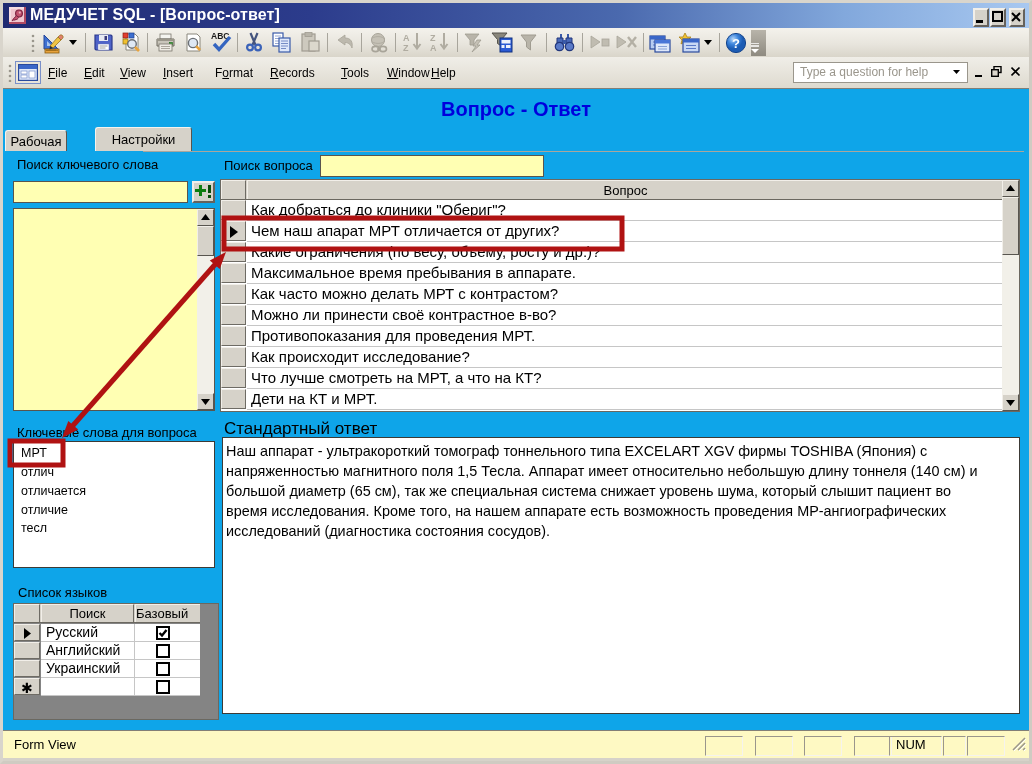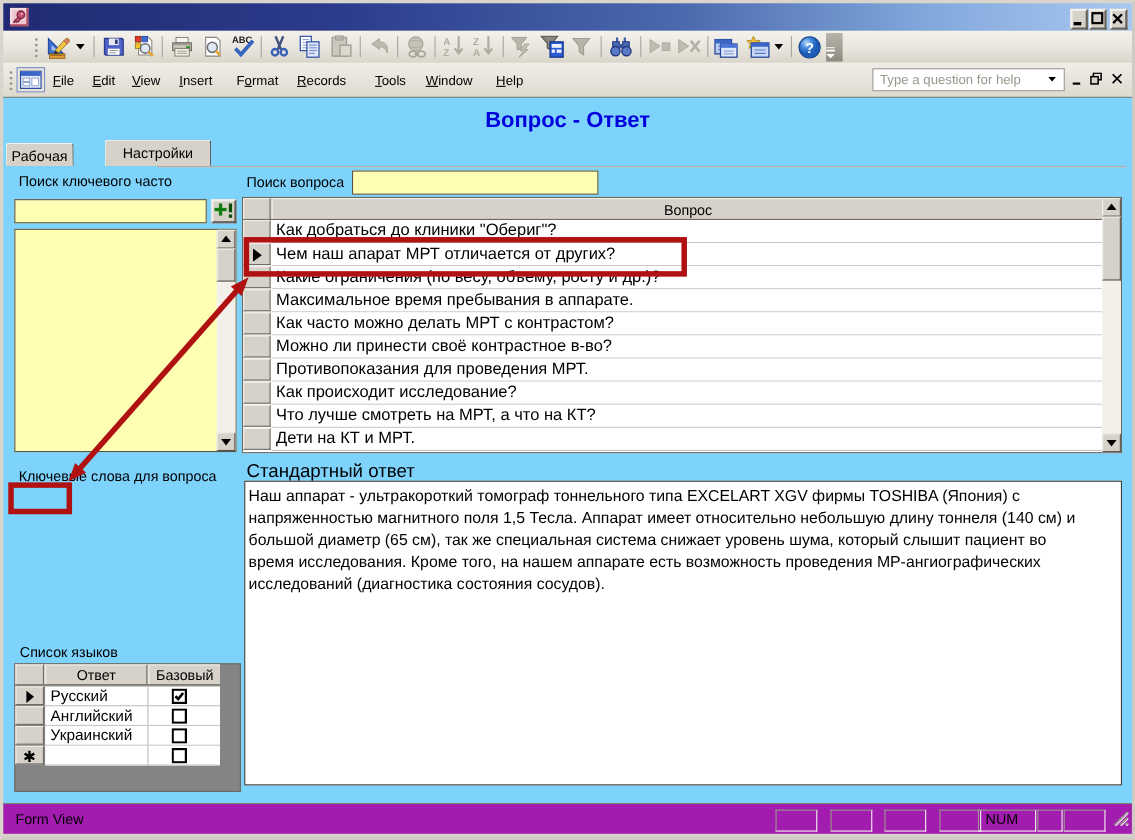--- a/index.html
+++ b/index.html
@@ -23,56 +23,57 @@
 .tsep { position:absolute; top:5px; width:1px; height:19px; background:#a8a59c; }
 
 #menubar { position:absolute; left:3px; top:57px; width:1026px; height:31px;
   background:linear-gradient(to bottom,#f0eee8 0%,#dedacf 100%); font-size:12px; color:#000; }
 .mitem { position:absolute; top:9px; }
 .mu { text-decoration:underline; }
 #qbox { position:absolute; left:790px; top:5px; width:175px; height:21px; background:#fff;
   border:1px solid #9a968c; color:#9a968c; font-size:12px; line-height:19px; padding-left:6px; }
 
 #content { position:absolute; left:3px; top:88px; width:1026px; height:643px;
-  background:#7dd3fc; border-top:1px solid #827f77; }
+  background:#0ea5e9; border-top:1px solid #827f77; }
 #header { position:absolute; left:0px; top:9px; width:1026px; text-align:center;
   color:#0000dd; font-size:20px; font-weight:bold; }
 .tab { position:absolute; background:#d6d2c9; font-size:13px; text-align:center;
   border-top:1px solid #f5f3ee; border-left:1px solid #f5f3ee; border-right:1px solid #58554f;
   border-top-left-radius:3px; border-top-right-radius:3px; }
 .lbl { position:absolute; font-size:13px; color:#000; white-space:nowrap; }
 .yellow { background:#ffffb3; border:1px solid #58554f; position:absolute; }
 .whitebox { background:#fff; border:1px solid #3c3a36; position:absolute; }
 .li { position:absolute; left:7px; font-size:12.5px; white-space:nowrap; color:#000; }
 
 .sbtn { position:absolute; background:#d6d2c9; border-top:1px solid #f2efe9; border-left:1px solid #f2efe9;
   border-right:1px solid #58554f; border-bottom:1px solid #58554f; }
 .sbtn:after { content:""; position:absolute; }
 .strack { background:#f2f0e9; }
 
 .gridrow { position:absolute; border-bottom:1px solid #c6c6c6; background:#fff; }
 .selcell { position:absolute; background:#d6d2c9;
   border-top:1px solid #f2efe9; border-left:1px solid #f2efe9;
   border-right:1px solid #6e6b64; border-bottom:1px solid #6e6b64; }
 #statusbar { position:absolute; left:3px; top:730px; width:1026px; height:28px;
-  background:#a21caf; border-top:1px solid #827f77; padding-top:1px; font-size:13px; }
+  background:#fef9c3; border-top:1px solid #827f77; padding-top:1px; font-size:13px; }
 .spanel { position:absolute; top:5px; height:20px; border:1px solid; border-color:#9a968c #f5f3ee #f5f3ee #9a968c; }
 </style></head>
 <body>
 <div id="frame"></div>
 <div id="titlebar">
   <svg class="ab" style="left:6px;top:4px" width="17" height="17" viewBox="0 0 17 17">
     <rect x="0" y="0" width="17" height="17" fill="#efc6ce"></rect>
     <path d="M0 0 H17 V17 H0 Z M2 2 V15 H15 V2 Z" fill="none"></path>
     <path d="M0 0 H17 V2 H2 V15 H0 Z" fill="#f6dde2"></path>
     <path d="M17 0 V17 H0 V15 H15 V0 Z" fill="#b04a62"></path>
     <circle cx="10" cy="6.4" r="3.4" fill="#c2526e" stroke="#7c2340" stroke-width="1.2"></circle>
     <circle cx="10.8" cy="5.6" r="1.1" fill="#e8b0bc"></circle>
     <path d="M7.6 8.6 L4.4 11.8 L3.2 13.8 L5.2 12.6 L6 13.4 L6.8 12.2 L7.6 13 L8.4 11.8 L9.6 10.6 Z" fill="#c2526e" stroke="#7c2340" stroke-width="1"></path>
   </svg>
+  <div id="titletext">МЕДУЧЕТ SQL - [Вопрос-ответ]</div>
   <div class="tbtn" style="left:970px"><svg width="12" height="15" viewBox="0 0 12 15">
         <rect x="1" y="10" width="7" height="3" fill="#000"></rect>
       </svg></div>
   <div class="tbtn" style="left:987px"><svg width="12" height="15" viewBox="0 0 12 15">
         <rect x="1" y="2" width="9" height="9" fill="none" stroke="#000" stroke-width="2"></rect>
       </svg></div>
   <div class="tbtn" style="left:1006px"><svg width="12" height="15" viewBox="0 0 12 15">
         <path d="M1 3 L9 11 M9 3 L1 11" stroke="#000" stroke-width="2"></path>
       </svg></div>
 </div>
@@ -279,21 +280,21 @@
     </svg>
   </div>
   <span class="mitem" style="left:45px"><span class="mu">F</span>ile</span>
   <span class="mitem" style="left:81px"><span class="mu">E</span>dit</span>
   <span class="mitem" style="left:117px"><span class="mu">V</span>iew</span>
   <span class="mitem" style="left:160px"><span class="mu">I</span>nsert</span>
   <span class="mitem" style="left:212px">F<span class="mu">o</span>rmat</span>
   <span class="mitem" style="left:267px"><span class="mu">R</span>ecords</span>
   <span class="mitem" style="left:338px"><span class="mu">T</span>ools</span>
   <span class="mitem" style="left:384px"><span class="mu">W</span>indow</span>
-  <span class="mitem" style="left:448px"><span class="mu">H</span>elp</span>
+  <span class="mitem" style="left:428px"><span class="mu">H</span>elp</span>
   <div id="qbox">Type a question for help</div>
     <svg class="ab" style="left:950px;top:13px" width="8" height="5">
       <path d="M0 0 L7 0 L3.5 4 Z" fill="#000"></path>
     </svg>
     <svg class="ab" style="left:972px;top:9px" width="10" height="12" viewBox="0 0 10 12">
       <rect x="0" y="9" width="7" height="2" fill="#000"></rect>
     </svg>
     <svg class="ab" style="left:988px;top:9px" width="12" height="12" viewBox="0 0 12 12">
       <rect x="3" y="0.5" width="7" height="6" fill="none" stroke="#000" stroke-width="1.4"></rect>
       <rect x="0.7" y="3.7" width="6.6" height="6.6" fill="#dad6cc" stroke="#000" stroke-width="1.4"></rect>
@@ -302,21 +303,21 @@
       <path d="M0.5 1.5 L8.5 9.5 M8.5 1.5 L0.5 9.5" stroke="#000" stroke-width="1.6"></path>
     </svg>
 </div>
 <div id="content">
   <div id="header">Вопрос - Ответ</div>
 
   <div class="ab" style="left:140px;top:62px;width:881px;height:1px;background:#f5f3ee;border-bottom:1px solid #aaa69c"></div>
   <div class="tab" style="left:2px;top:41px;width:62px;height:21px;line-height:21px;">Рабочая</div>
   <div class="tab" style="left:64px;top:38px;width:97px;height:24px;line-height:24px;margin-left:28px;">Настройки</div>
 
-  <div class="lbl" style="left:14px;top:68px">Поиск ключевого часто</div>
+  <div class="lbl" style="left:14px;top:68px">Поиск ключевого слова</div>
   <div class="lbl" style="left:221px;top:69px">Поиск вопроса</div>
   <div class="yellow" style="left:317px;top:66px;width:224px;height:22px"></div>
   <div class="yellow" style="left:10px;top:92px;width:175px;height:22px"></div>
 
   <div class="ab" style="left:189px;top:92px;width:23px;height:22px;background:#d6d2c9;border-top:2px solid #f2efe9;border-left:2px solid #f2efe9;border-right:2px solid #66625c;border-bottom:2px solid #66625c">
     <svg width="19" height="18" viewBox="0 0 19 18">
         <rect x="5" y="2" width="3" height="11" fill="#0f7d0f"></rect>
         <rect x="1" y="6" width="11" height="3" fill="#0f7d0f"></rect>
         <rect x="14" y="2" width="3" height="8" fill="#0a4d0a"></rect>
         <rect x="14" y="12" width="3" height="3" fill="#0a4d0a"></rect>
@@ -371,28 +372,35 @@
     <div class="sbtn" style="left:781px;top:0;width:17px;height:17px"><svg width="15" height="15" viewBox="0 0 15 15">
           <path d="M7.5 4 L12 10 L3 10 Z" fill="#000"></path>
         </svg></div>
     <div class="sbtn" style="left:781px;top:17px;width:17px;height:58px"></div>
     <div class="sbtn" style="left:781px;top:214px;width:17px;height:17px"><svg width="15" height="15" viewBox="0 0 15 15">
           <path d="M7.5 11 L12 5 L3 5 Z" fill="#000"></path>
         </svg></div>
   </div>
 
   <div class="lbl" style="left:14px;top:336px">Ключевые слова для вопроса</div>
+  <div class="whitebox" style="left:10px;top:352px;width:202px;height:127px">
+    <div class="li" style="top:4px">МРТ</div>
+    <div class="li" style="top:23px">отлич</div>
+    <div class="li" style="top:42px">отличается</div>
+    <div class="li" style="top:61px">отличие</div>
+    <div class="li" style="top:79px">тесл</div>
+  </div>
 
   <div class="lbl" style="left:15px;top:496px">Список языков</div>
   <div class="ab" style="left:10px;top:514px;width:206px;height:117px;background:#848484;border:1px solid #6b6860">
 
     <div class="ab" style="left:0;top:0;width:186px;height:19px;background:#d6d2c9;border-bottom:1px solid #6b6860">
       <div class="ab" style="left:0;top:0;width:26px;height:18px;border-top:1px solid #f2efe9;border-left:1px solid #f2efe9;border-right:1px solid #6e6b64"></div>
-      <div class="ab" style="left:27px;top:0;width:93px;height:18px;border-top:1px solid #f2efe9;border-left:1px solid #f2efe9;border-right:1px solid #6e6b64;text-align:center;font-size:13px;line-height:18px">Ответ</div>
-      <div class="ab" style="left:121px;top:0;width:65px;height:18px;border-top:1px solid #f2efe9;border-left:1px solid #f2efe9;text-align:center;font-size:13px;line-height:18px">Базовый</div>
+      <div class="ab" style="left:27px;top:0;width:93px;height:18px;border-top:1px solid #f2efe9;border-left:1px solid #f2efe9;border-right:1px solid #6e6b64;text-align:center;font-size:13px;line-height:18px">Поиск</div>
+      <div class="ab" style="left:121px;top:0;width:65px;height:18px;border-top:1px solid #f2efe9;border-left:1px solid #f2efe9;text-align:left;font-size:13px;line-height:18px">Базовый</div>
     </div>
     <div class="selcell" style="left:0;top:20px;width:26px;height:17px">
         <svg class="ab" style="left:8px;top:3px" width="9" height="11" viewBox="0 0 9 11">
           <path d="M1 0 L8 5.5 L1 11 Z" fill="#000"></path>
         </svg>
       </div>
     <div class="gridrow" style="left:27px;top:20px;width:93px;height:18px;font-size:14px;line-height:17px;padding-left:5px">Русский</div>
     <div class="gridrow" style="left:120px;top:20px;width:66px;height:18px;border-left:1px solid #c6c6c6">
         <svg class="ab" style="left:21px;top:2px" width="14" height="14" viewBox="0 0 14 14">
           <rect x="1" y="1" width="12" height="12" fill="#fff" stroke="#000" stroke-width="2"></rect>

